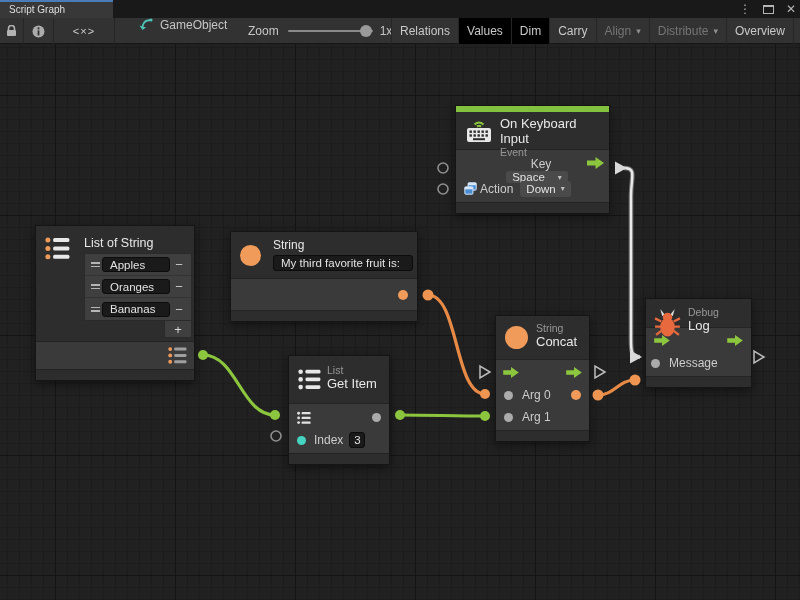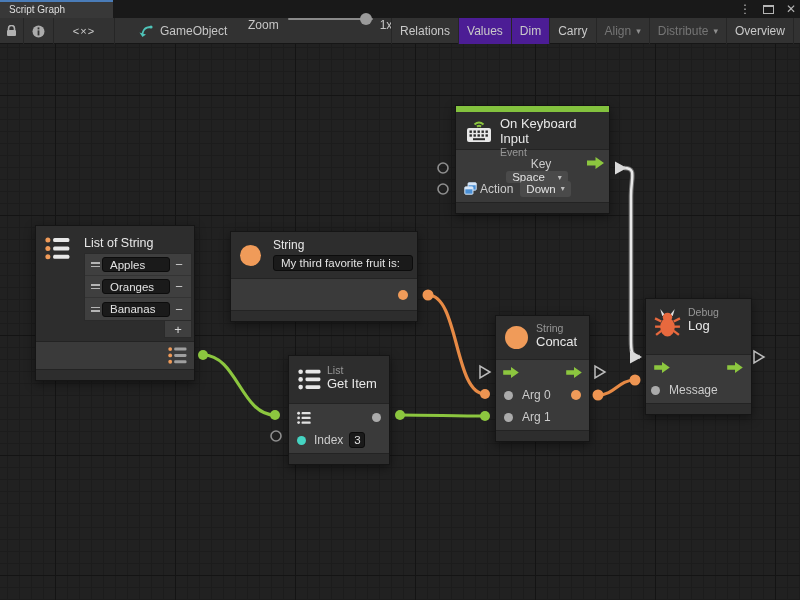--- a/index.html
+++ b/index.html
@@ -16,30 +16,30 @@
   .wc-max { width:11px; height:9px; border:1px solid #b5b5b5; border-top:2px solid #b5b5b5; }
 
   
   .toolbar { position:absolute; left:0; top:18px; width:800px; height:26px; background:#323232;
     border-bottom:1px solid #161616; color:#c6c6c6; font-size:12px; }
   .tb-left { position:absolute; left:0; top:0; height:26px; display:flex; }
   .tb-btn { height:26px; display:flex; align-items:center; justify-content:center;
     border-right:1px solid #262626; color:#c6c6c6; }
   .tb-ico { width:27px; }
   .tb-code { width:61px; font-size:11px; letter-spacing:1px; color:#cfcfcf; }
-  .tb-go { position:absolute; left:138px; top:0; height:26px; display:flex; align-items:center; gap:7px; }
-  .tb-zoom { position:absolute; left:248px; top:0; height:26px; display:flex; align-items:flex-start; }
+  .tb-go { position:absolute; left:138px; top:0; height:26px; display:flex; gap:7px; }
+  .tb-zoom { position:absolute; left:248px; top:0; height:26px; display:flex; align-items:center; }
   .zoom-track { position:relative; width:85px; height:2px; background:#8a8a8a; margin-left:9px; border-radius:1px; }
   .zoom-handle { position:absolute; left:72px; top:-5px; width:12px; height:12px; border-radius:50%; background:#9a9a9a; }
   .zoom-val { margin-left:7px; }
   .tb-buttons { position:absolute; left:391px; right:0; top:0; height:26px; display:flex; overflow:hidden;
     border-left:1px solid #262626; }
   .tbb { height:26px; padding:0 8px; display:flex; align-items:center; white-space:nowrap;
     border-right:1px solid #262626; color:#c9c9c9; }
-  .tbb.active { background:#4c1d95; }
+  .tbb.active { background:#000000; }
   .tbb.disabled { color:#757575; }
   .caret { font-size:9px; margin-left:5px; color:#8f8f8f; }
 
   
   .canvas { position:absolute; left:0; top:44px; width:800px; height:556px; background:#212121;
     background-image:
       linear-gradient(90deg,#141414 1px,transparent 1px),
       linear-gradient(180deg,#141414 1px,transparent 1px),
       linear-gradient(90deg,#1c1c1c 1px,transparent 1px),
       linear-gradient(180deg,#1c1c1c 1px,transparent 1px);
@@ -354,21 +354,21 @@
         </div>
         <div class="nrow" style="height:22px;padding:0 8px;">
           <span class="dot dot-gray"></span>
           <span class="nlabel" style="margin-left:9px;">Arg 1</span>
         </div>
       </div>
       <div class="nfoot"></div>
     </div>
 
     <div class="node" style="left:645px;top:254px;width:107px;">
-      <div class="nhead" style="height:56px;padding:7px 6px 0 42px;">
+      <div class="nhead" style="height:29px;padding:7px 6px 0 42px;">
         <svg style="position:absolute;left:8px;top:9px;" width="27" height="29" viewBox="0 0 26 28">
           <path d="M6 1 L10 6 L8 8 Z" fill="#e0e0e0"></path>
             <path d="M20 1 L16 6 L18 8 Z" fill="#e0e0e0"></path>
           <g stroke="#e8693e" stroke-width="2.2">
             <line x1="7" y1="13" x2="1" y2="10"></line>
               <line x1="7" y1="18" x2="1" y2="18"></line>
               <line x1="7" y1="22" x2="2" y2="26"></line>
             <line x1="19" y1="13" x2="25" y2="10"></line>
               <line x1="19" y1="18" x2="25" y2="18"></line>
               <line x1="19" y1="22" x2="24" y2="26"></line>

